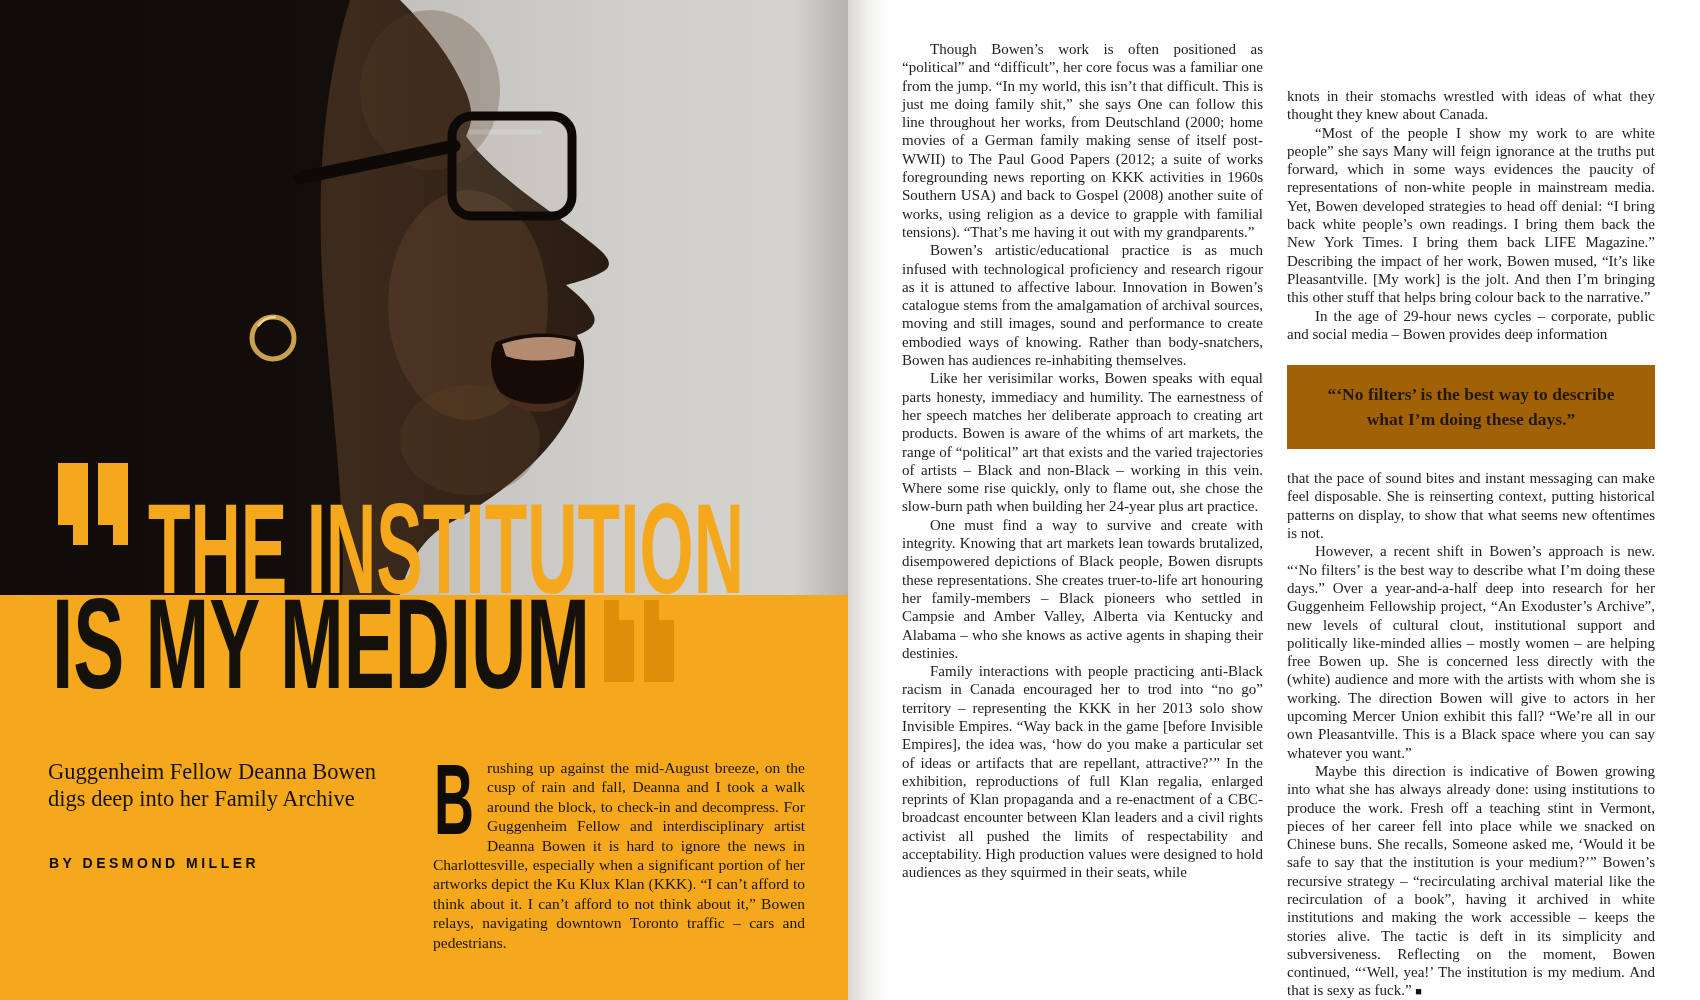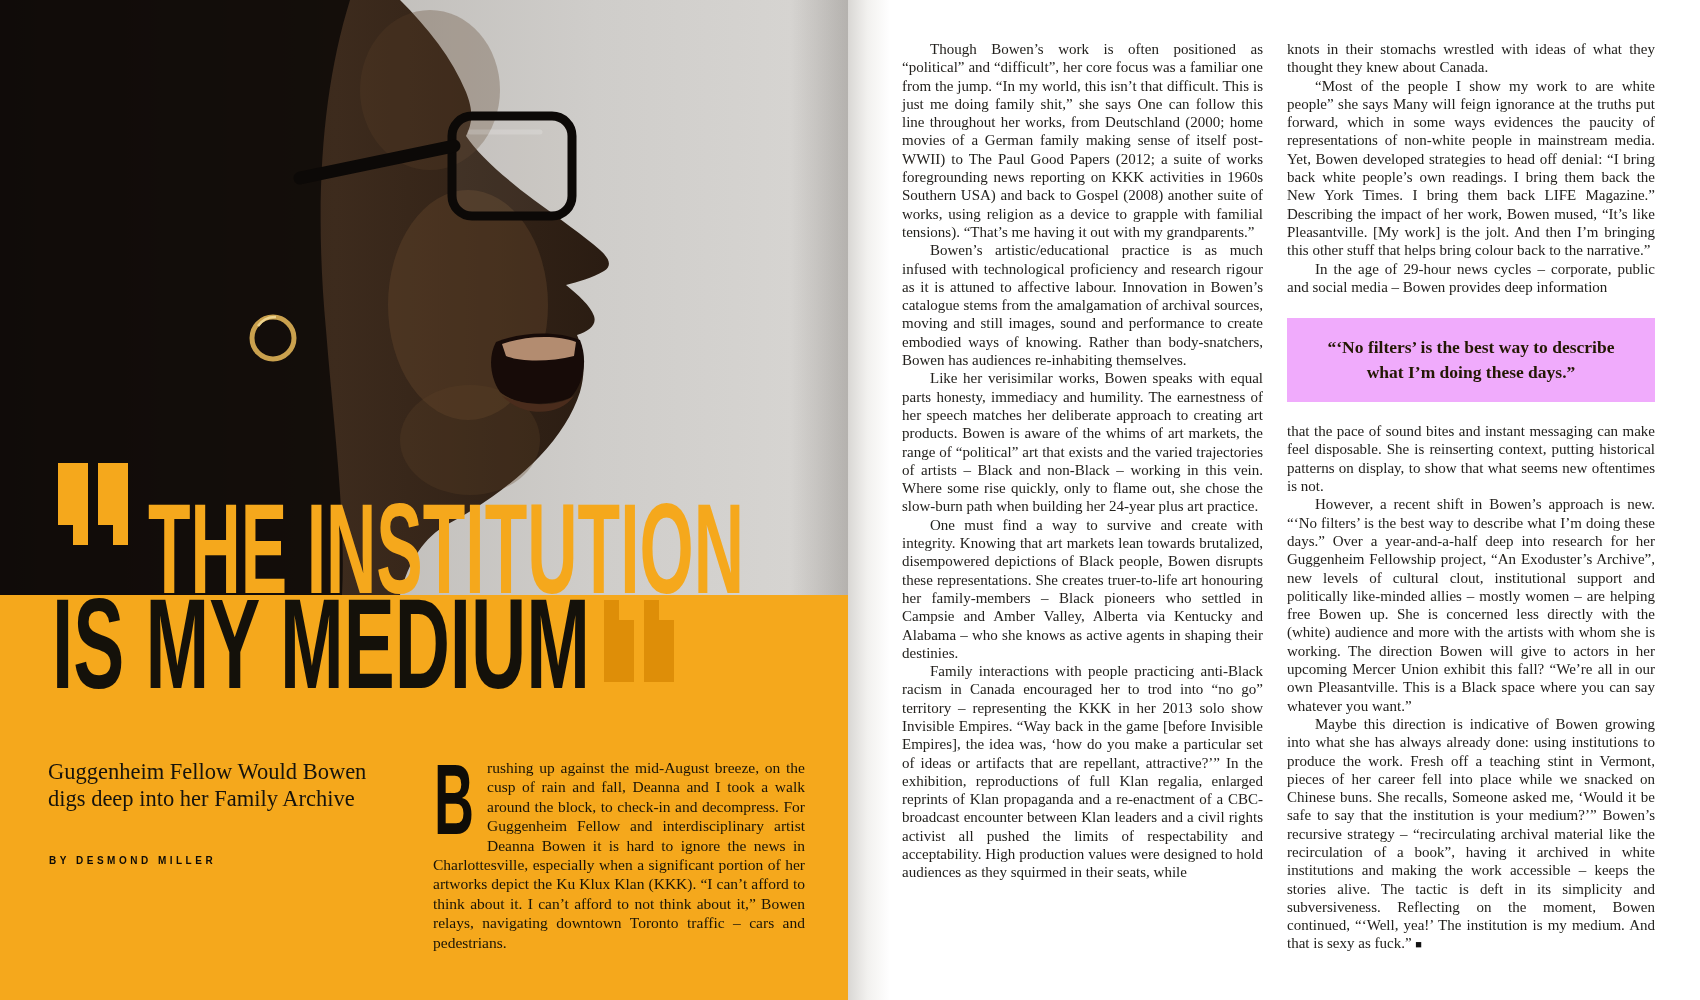--- a/index.html
+++ b/index.html
@@ -10,37 +10,37 @@
   .left-page{position:absolute;left:0;top:0;width:848px;height:796px;}
   .photo{position:absolute;left:0;top:0;width:848px;height:595px;}
   .yellow-block{position:absolute;left:0;top:595px;width:848px;height:405px;background:#F5A81C;}
   .headline-svg{position:absolute;left:0;top:430px;width:848px;height:290px;overflow:visible;}
   .headline-text{font-family:"Liberation Sans", sans-serif;font-weight:700;}
 
   .standfirst{position:absolute;left:48px;top:758px;width:344px;
               font-size:22.5px;line-height:27px;color:#16130c;}
   .byline{position:absolute;left:49px;top:855px;
           font-family:"Liberation Sans", sans-serif;font-weight:700;
-          font-size:10px;letter-spacing:3.5px;color:#0d0b07;}
+          font-size:14px;letter-spacing:3.5px;color:#0d0b07;}
   .intro{position:absolute;left:433px;top:758px;width:372px;
          font-size:15.5px;line-height:19.4px;text-align:justify;color:#191406;}
   .dropcap-box{float:left;width:44px;height:76px;margin:3px 10px 0 0;}
 
   
   .gutter{position:absolute;left:848px;top:0;width:56px;height:1000px;
           background:linear-gradient(90deg,#d9d7d4 0,#f2f1ef 35%,#ffffff 75%);}
 
   
   .col{position:absolute;top:40px;font-size:15px;line-height:18.3px;
        text-align:justify;color:#23211d;}
   .col1{left:902px;width:361px;}
-  .col2{left:1287px;width:368px;}
+  .col2{left:1287px;width:368px;margin-top:47px;}
   .col p{margin:0;text-indent:28px;}
   .col p.cont{text-indent:0;}
-  .pull-quote-box{background:#f0abfc;margin:22px 0 20px 0;padding:17px 28px;
+  .pull-quote-box{background:#a16207;margin:22px 0 20px 0;padding:17px 28px;
                   text-align:center;text-indent:0;}
   .pull-quote-text{font-weight:700;font-size:17.5px;line-height:25px;color:#231803;}
   .endmark{font-size:11px;color:#111;}
 </style>
 </head>
 <body>
 
 <div class="spread">
 
   <div class="left-page">
@@ -90,21 +90,21 @@
       </g>
       <text class="headline-text" x="148" y="163" font-size="128" fill="#F5A81C" textLength="596" lengthAdjust="spacingAndGlyphs">THE INSTITUTION</text>
       <text class="headline-text" x="52" y="258" font-size="128" fill="#14110a" textLength="538" lengthAdjust="spacingAndGlyphs">IS MY MEDIUM</text>
 
       <g transform="translate(604,170)" fill="#DE8E08">
         <path d="M0,0 H15 V20 H30 V82 H0 Z"></path>
         <path d="M40,0 H55 V20 H70 V82 H40 Z"></path>
       </g>
     </svg>
 
-    <div class="standfirst">Guggenheim Fellow Would Bowen digs deep into her Family Archive</div>
+    <div class="standfirst">Guggenheim Fellow Deanna Bowen digs deep into her Family Archive</div>
 
     <div class="byline">BY DESMOND MILLER</div>
 
     <div class="intro">
       <div class="dropcap-box">
         <svg viewBox="0 0 44 76" width="44" height="76">
           <text x="1" y="73" font-size="100" font-weight="700" fill="#0f0c07" font-family="Liberation Sans, sans-serif" textLength="40" lengthAdjust="spacingAndGlyphs">B</text>
         </svg>
       </div>
       <span>rushing up against the mid-August breeze, on the cusp of rain and fall, Deanna and I took a walk around the block, to check-in and decompress. For Guggenheim Fellow and interdisciplinary artist Deanna Bowen it is hard to ignore the news in Charlottesville, especially when a significant portion of her artworks depict the Ku Klux Klan (KKK). “I can’t afford to think about it. I can’t afford to not think about it,” Bowen relays, navigating downtown Toronto traffic – cars and pedestrians.</span>

